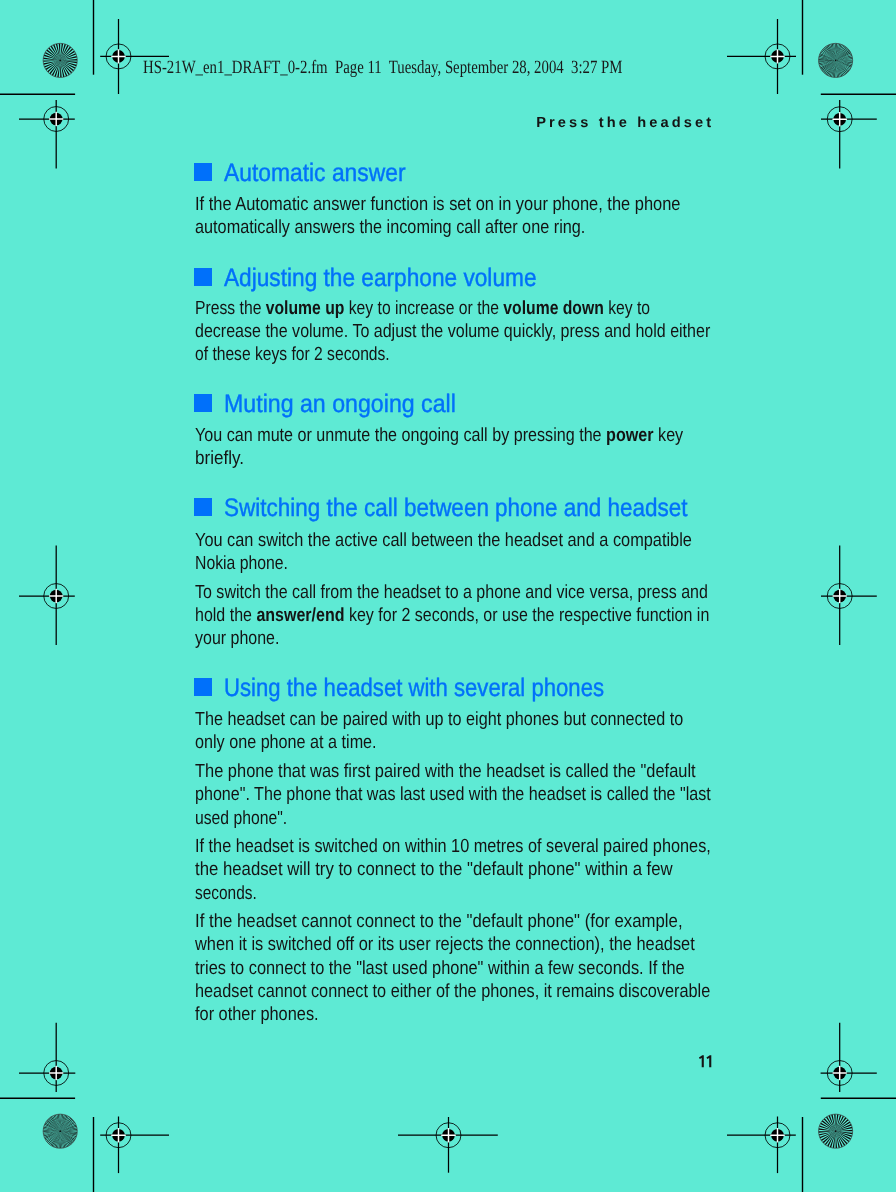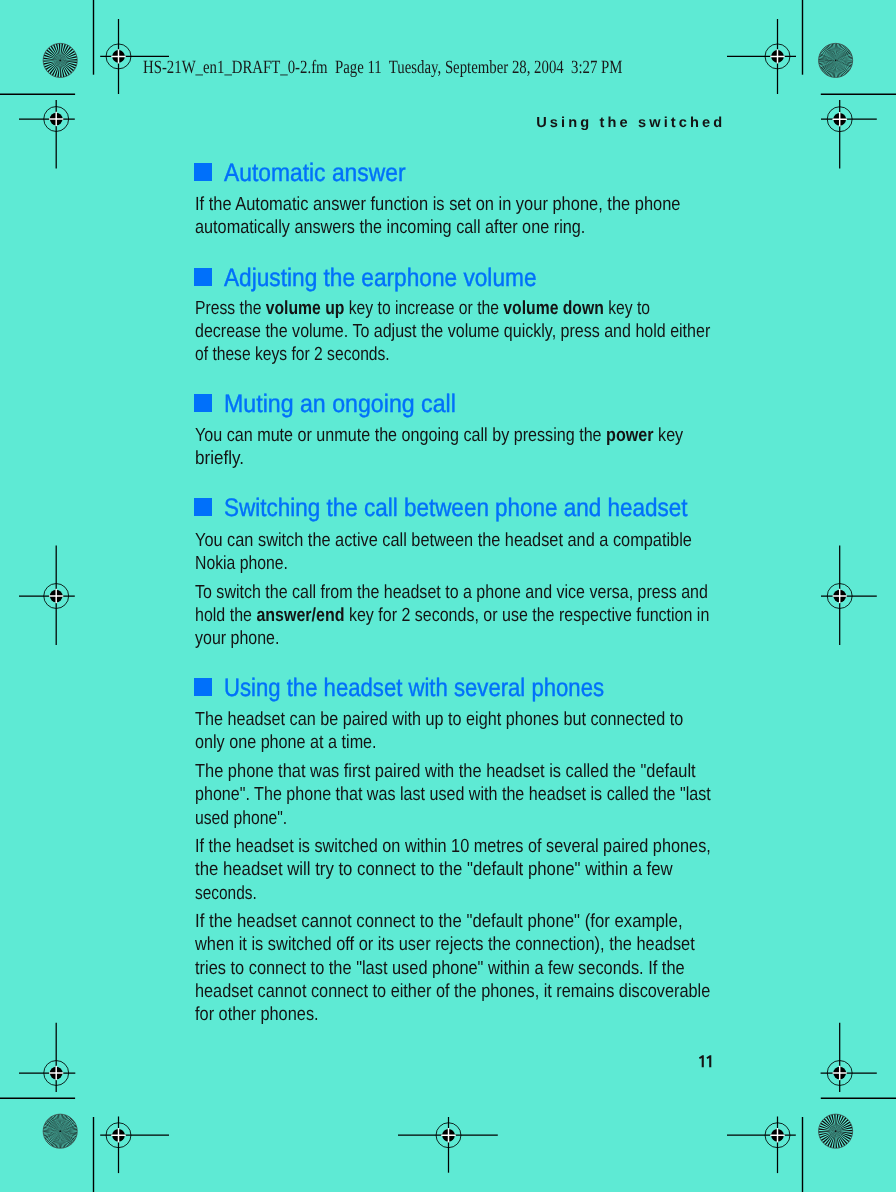--- a/index.html
+++ b/index.html
@@ -190,21 +190,21 @@
         <circle cx="60.2" cy="1131.2" r="17.049999999999997" fill="none" stroke="#333" stroke-width="0.7"></circle>
         <circle cx="60.2" cy="1131.2" r="0.85" fill="#0d0d0d"></circle>
       </g>
       <g>
         <path d="M835.60,1131.20L852.436,1132.673A16.9,16.9 0 0 1 852.243,1134.135ZM835.60,1131.20L851.924,1135.574A16.9,16.9 0 0 1 851.481,1136.980ZM835.60,1131.20L850.917,1138.342A16.9,16.9 0 0 1 850.236,1139.650ZM835.60,1131.20L849.444,1140.893A16.9,16.9 0 0 1 848.546,1142.063ZM835.60,1131.20L847.550,1143.150A16.9,16.9 0 0 1 846.463,1144.146ZM835.60,1131.20L845.293,1145.044A16.9,16.9 0 0 1 844.050,1145.836ZM835.60,1131.20L842.742,1146.517A16.9,16.9 0 0 1 841.380,1147.081ZM835.60,1131.20L839.974,1147.524A16.9,16.9 0 0 1 838.535,1147.843ZM835.60,1131.20L837.073,1148.036A16.9,16.9 0 0 1 835.600,1148.100ZM835.60,1131.20L834.127,1148.036A16.9,16.9 0 0 1 832.665,1147.843ZM835.60,1131.20L831.226,1147.524A16.9,16.9 0 0 1 829.820,1147.081ZM835.60,1131.20L828.458,1146.517A16.9,16.9 0 0 1 827.150,1145.836ZM835.60,1131.20L825.907,1145.044A16.9,16.9 0 0 1 824.737,1144.146ZM835.60,1131.20L823.650,1143.150A16.9,16.9 0 0 1 822.654,1142.063ZM835.60,1131.20L821.756,1140.893A16.9,16.9 0 0 1 820.964,1139.650ZM835.60,1131.20L820.283,1138.342A16.9,16.9 0 0 1 819.719,1136.980ZM835.60,1131.20L819.276,1135.574A16.9,16.9 0 0 1 818.957,1134.135ZM835.60,1131.20L818.764,1132.673A16.9,16.9 0 0 1 818.700,1131.200ZM835.60,1131.20L818.764,1129.727A16.9,16.9 0 0 1 818.957,1128.265ZM835.60,1131.20L819.276,1126.826A16.9,16.9 0 0 1 819.719,1125.420ZM835.60,1131.20L820.283,1124.058A16.9,16.9 0 0 1 820.964,1122.750ZM835.60,1131.20L821.756,1121.507A16.9,16.9 0 0 1 822.654,1120.337ZM835.60,1131.20L823.650,1119.250A16.9,16.9 0 0 1 824.737,1118.254ZM835.60,1131.20L825.907,1117.356A16.9,16.9 0 0 1 827.150,1116.564ZM835.60,1131.20L828.458,1115.883A16.9,16.9 0 0 1 829.820,1115.319ZM835.60,1131.20L831.226,1114.876A16.9,16.9 0 0 1 832.665,1114.557ZM835.60,1131.20L834.127,1114.364A16.9,16.9 0 0 1 835.600,1114.300ZM835.60,1131.20L837.073,1114.364A16.9,16.9 0 0 1 838.535,1114.557ZM835.60,1131.20L839.974,1114.876A16.9,16.9 0 0 1 841.380,1115.319ZM835.60,1131.20L842.742,1115.883A16.9,16.9 0 0 1 844.050,1116.564ZM835.60,1131.20L845.293,1117.356A16.9,16.9 0 0 1 846.463,1118.254ZM835.60,1131.20L847.550,1119.250A16.9,16.9 0 0 1 848.546,1120.337ZM835.60,1131.20L849.444,1121.507A16.9,16.9 0 0 1 850.236,1122.750ZM835.60,1131.20L850.917,1124.058A16.9,16.9 0 0 1 851.481,1125.420ZM835.60,1131.20L851.924,1126.826A16.9,16.9 0 0 1 852.243,1128.265ZM835.60,1131.20L852.436,1129.727A16.9,16.9 0 0 1 852.500,1131.200Z" fill="#0d0d0d"></path>
         <circle cx="835.6" cy="1131.2" r="17.049999999999997" fill="none" stroke="#333" stroke-width="0.7"></circle>
         <circle cx="835.6" cy="1131.2" r="0.85" fill="#0d0d0d"></circle>
       </g>
     </svg>
   <div class="hdrline">HS-21W_en1_DRAFT_0-2.fm  Page 11  Tuesday, September 28, 2004  3:27 PM</div>
-  <div class="runhdr">Using the switched</div>
+  <div class="runhdr">Press the headset</div>
   <div class="col">
       <div class="sec" style="top: 163.4px;">
         <span class="sq" style="background: rgb(0, 112, 250);"></span>
         <span class="sec-t" style="color: rgb(0, 112, 250); transform: scaleX(0.9027);">Automatic answer</span>
       </div>
       <div class="ln" style="top: 195.2px; transform: scaleX(0.8656);"><span>If the Automatic answer function is set on in your phone, the phone</span></div>
       <div class="ln" style="top: 218.25px; transform: scaleX(0.8557);"><span>automatically answers the incoming call after one ring.</span></div>
       <div class="sec" style="top: 267.8px;">
         <span class="sq" style="background: rgb(0, 112, 250);"></span>
         <span class="sec-t" style="color: rgb(0, 112, 250); transform: scaleX(0.896);">Adjusting the earphone volume</span>

